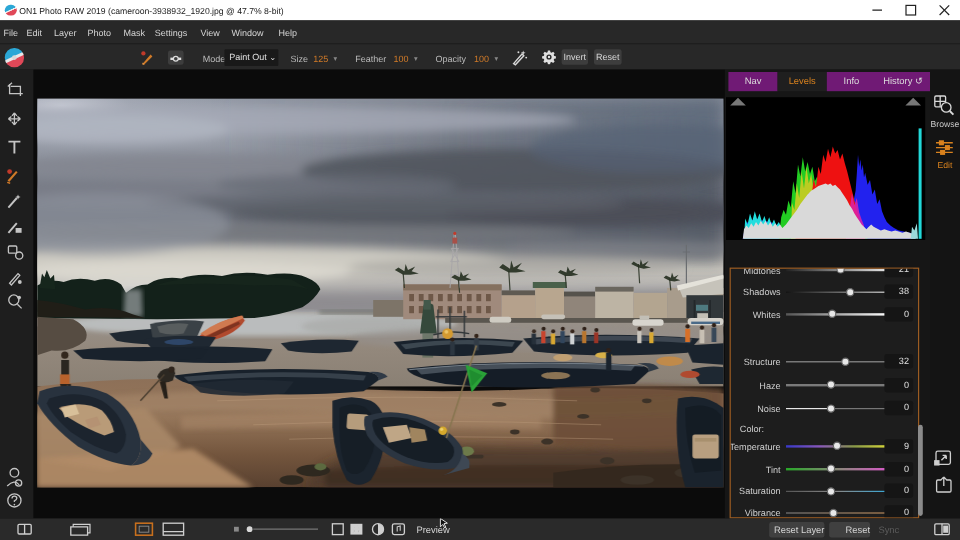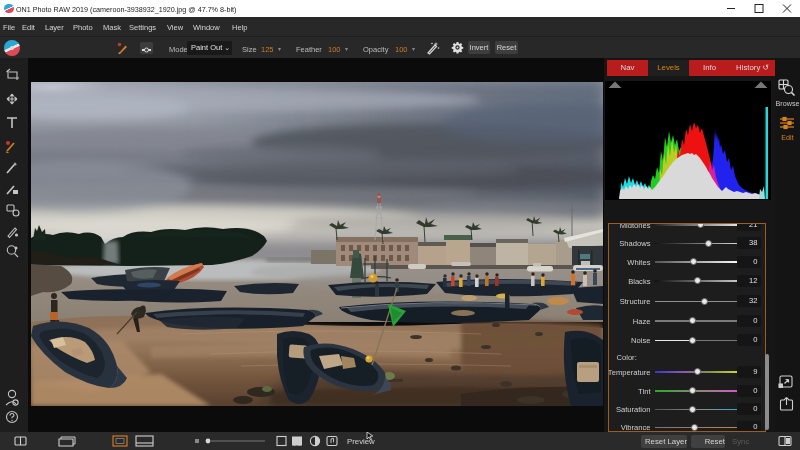--- a/index.html
+++ b/index.html
@@ -22,21 +22,21 @@
   font-size:7.5px; text-align:center; line-height:13px; }
 #modesel { left:187px; top:4px; width:45px; height:14px; background:#191919; color:#e0e0e0;
   font-size:7.5px; line-height:14px; padding-left:4px; border-radius:1px; }
 
 #leftcol { left:0; top:58px; width:28px; height:374px; background:#1e1e1e; }
 #canvas { left:28px; top:58px; width:576px; height:374px; background:#0b0b0b; }
 #photo { left:31px; top:82px; width:572px; height:324px; }
 #rpanel { left:604px; top:58px; width:171px; height:374px; background:#161616; }
 #farcol { left:775px; top:58px; width:25px; height:374px; background:#141414; }
 
-.tab { top:2px; height:16px; background:#b91c1c; color:#dcdcdc; font-size:7.8px;
+.tab { top:2px; height:16px; background:#701a75; color:#dcdcdc; font-size:7.8px;
   text-align:center; line-height:16px; }
 
 #pane { left:3.5px; top:165px; width:158px; height:209px; background:#1d1d1d;
   border:1px solid #9c5c22; overflow:hidden; }
 .srow { position:absolute; width:100%; height:18px; }
 .slbl { position:absolute; right:114px; top:5px; font-size:7.6px; color:#cfcfcf; }
 .strack { position:absolute; left:46px; top:8.8px; width:85px; height:1.4px; background:#909090; }
 .sknob { position:absolute; top:5.5px; width:7px; height:7px; border-radius:50%;
   background:#e8e8e8; border:0.5px solid #666; }
 .sval { position:absolute; right:4px; top:3px; width:24px; height:12px; background:#151515;
@@ -538,26 +538,20 @@
         <div class="strack" style="background:linear-gradient(to right,#111,#ddd);"></div>
         <div class="sknob" style="left:96px;"></div>
         <div class="sval">38</div>
       </div>
       <div class="srow" style="top:28.5px;">
         <span class="slbl">Whites</span>
         <div class="strack" style="background:linear-gradient(to right,#555,#fff);"></div>
         <div class="sknob" style="left:81px;"></div>
         <div class="sval">0</div>
       </div>
-      <div class="srow" style="top:47.5px;">
-        <span class="slbl">Blacks</span>
-        <div class="strack" style="background:linear-gradient(to right,#111,#ccc);"></div>
-        <div class="sknob" style="left:85px;"></div>
-        <div class="sval">12</div>
-      </div>
       <div class="srow" style="top:68px;">
         <span class="slbl">Structure</span>
         <div class="strack"></div>
         <div class="sknob" style="left:92px;"></div>
         <div class="sval">32</div>
       </div>
       <div class="srow" style="top:87.5px;">
         <span class="slbl">Haze</span>
         <div class="strack" style="background:#7a7a7a;"></div>
         <div class="sknob" style="left:80px;"></div>

